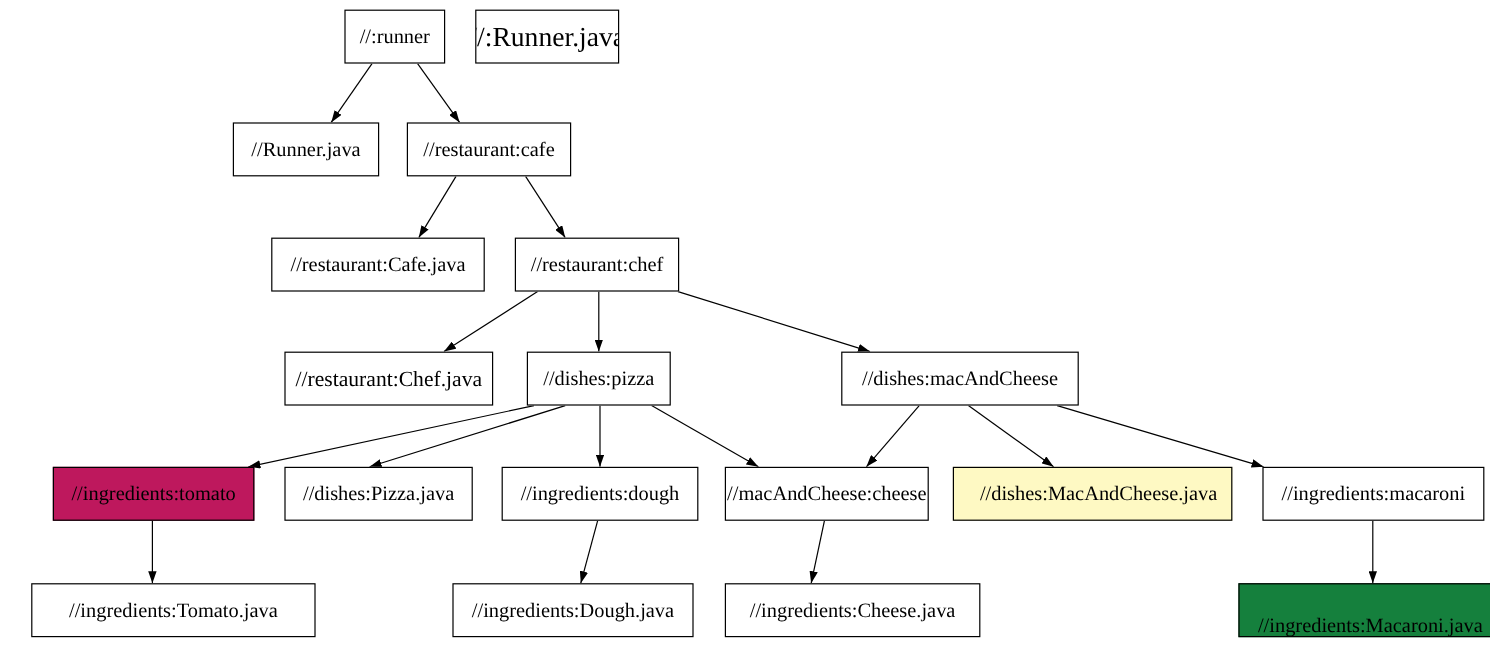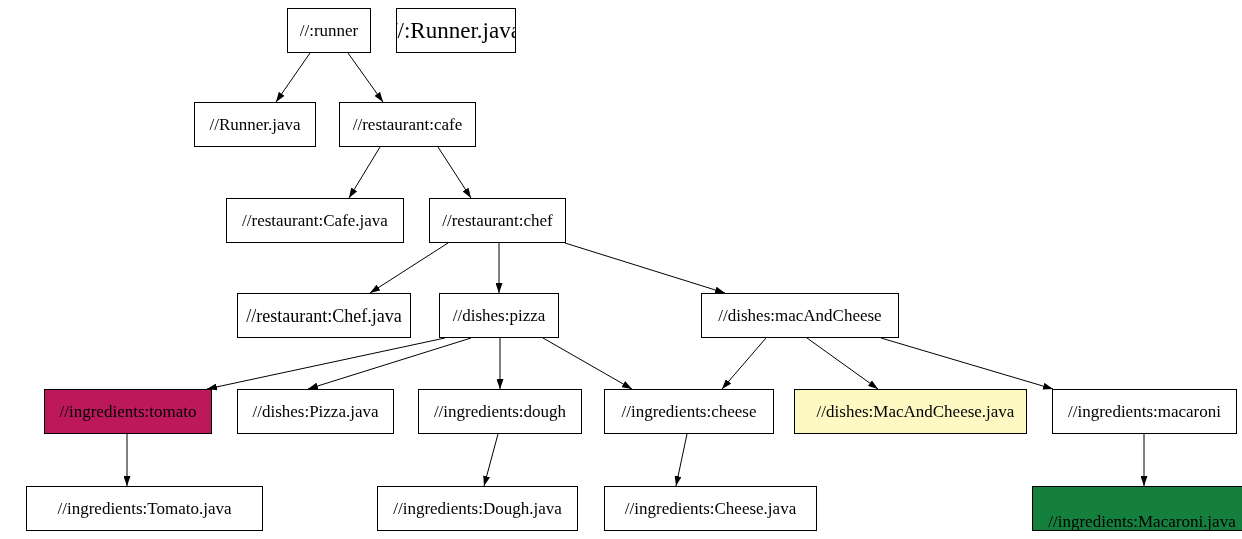--- a/index.html
+++ b/index.html
@@ -95,21 +95,21 @@
       <div class="graph-node" style="left: 25px; top: 389px; width: 168px; height: 45px; background: #be185d; border-color: rgb(0, 0, 0); color: rgb(0, 0, 0); font-size: 17px;">
         <span>//ingredients:tomato</span>
       </div>
       <div class="graph-node" style="left: 218px; top: 389px; width: 157px; height: 45px; background: rgb(255, 255, 255); border-color: rgb(0, 0, 0); color: rgb(0, 0, 0); font-size: 17px;">
         <span>//dishes:Pizza.java</span>
       </div>
       <div class="graph-node" style="left: 399px; top: 389px; width: 164px; height: 45px; background: rgb(255, 255, 255); border-color: rgb(0, 0, 0); color: rgb(0, 0, 0); font-size: 17px;">
         <span>//ingredients:dough</span>
       </div>
       <div class="graph-node" style="left: 585px; top: 389px; width: 170px; height: 45px; background: rgb(255, 255, 255); border-color: rgb(0, 0, 0); color: rgb(0, 0, 0); font-size: 17px;">
-        <span>//ingredients:cheese</span>
+        <span>//macAndCheese:cheese</span>
       </div>
       <div class="graph-node" style="left: 775px; top: 389px; width: 233px; height: 45px; background: #fef9c3; border-color: rgb(0, 0, 0); color: rgb(0, 0, 0); font-size: 17px; padding-left: 10px;">
         <span>//dishes:MacAndCheese.java</span>
       </div>
       <div class="graph-node" style="left: 1033px; top: 389px; width: 185px; height: 45px; background: rgb(255, 255, 255); border-color: rgb(0, 0, 0); color: rgb(0, 0, 0); font-size: 17px;">
         <span>//ingredients:macaroni</span>
       </div>
       <div class="graph-node" style="left: 7px; top: 486px; width: 237px; height: 45px; background: rgb(255, 255, 255); border-color: rgb(0, 0, 0); color: rgb(0, 0, 0); font-size: 17px;">
         <span>//ingredients:Tomato.java</span>
       </div>

